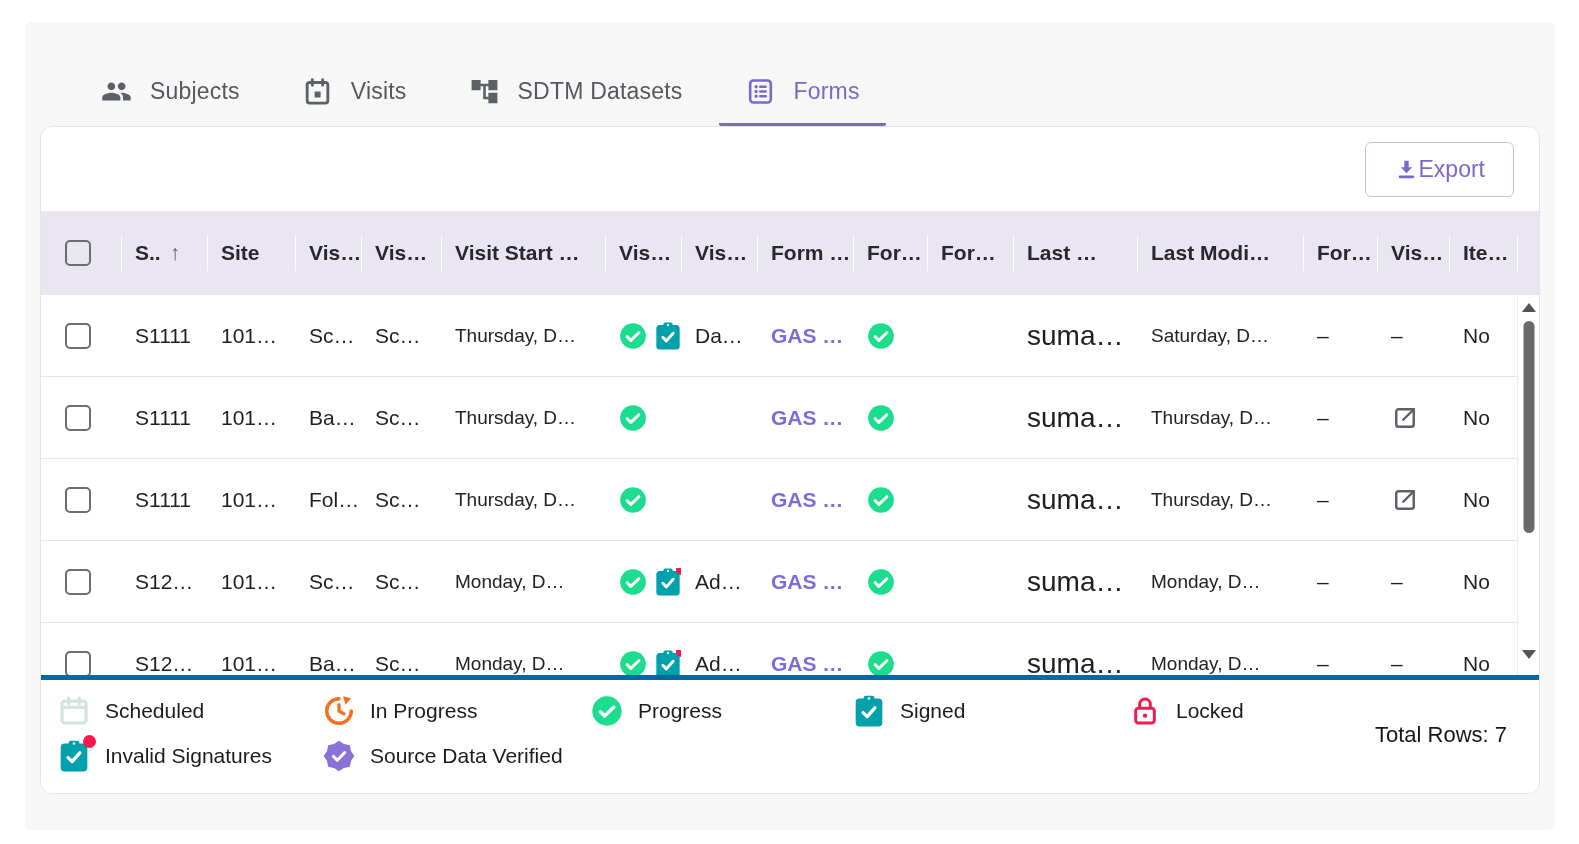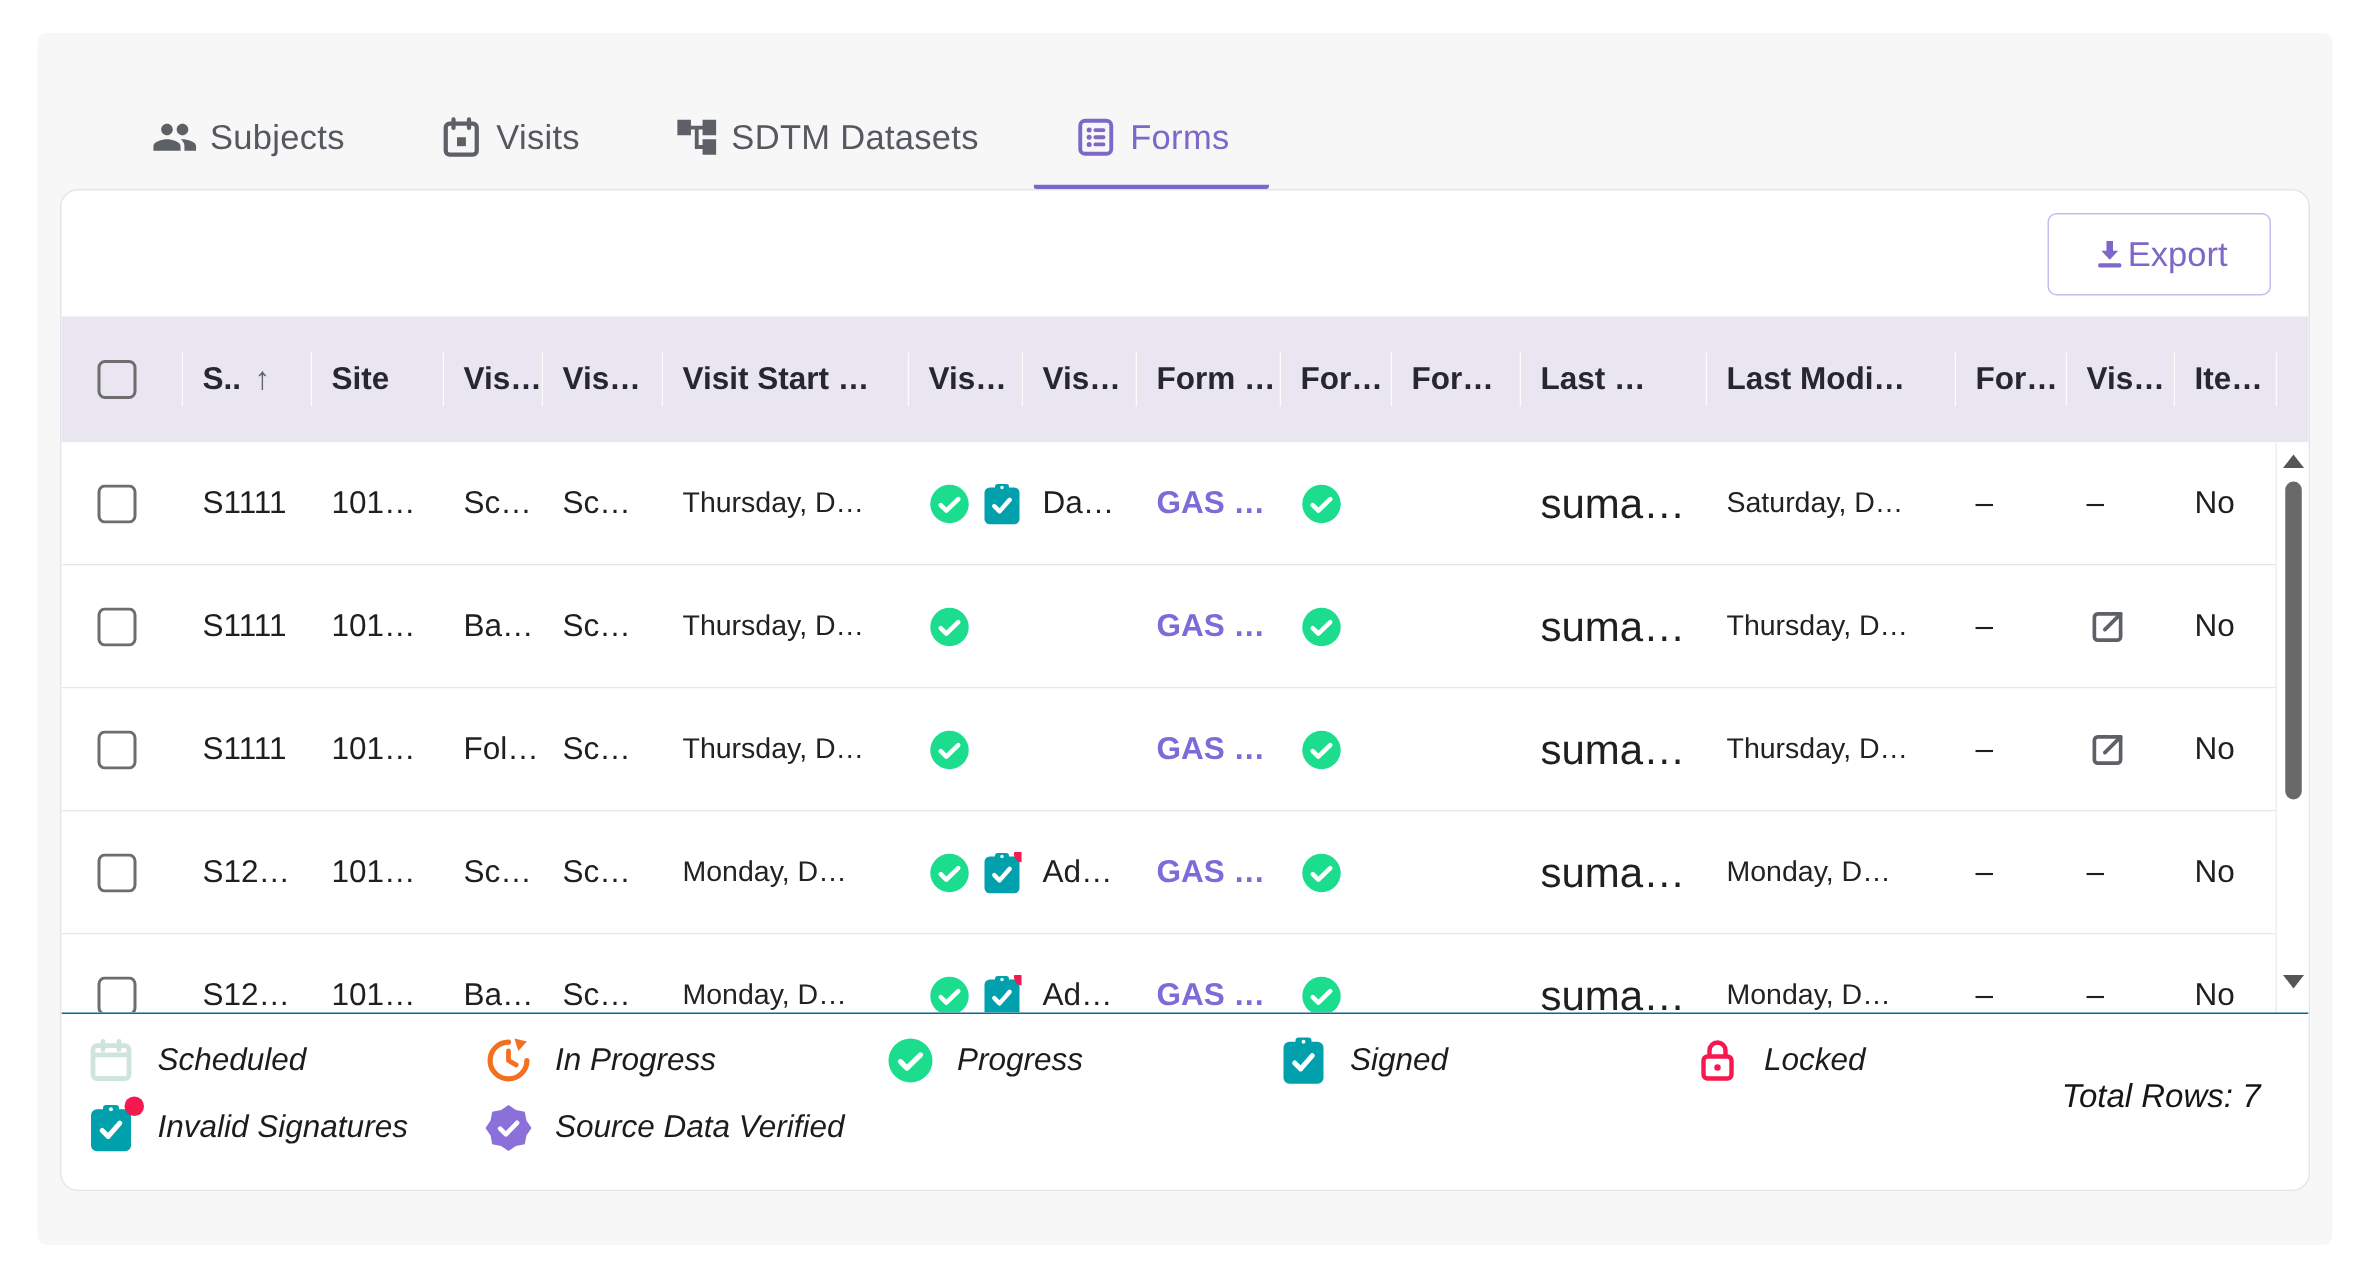--- a/index.html
+++ b/index.html
@@ -2,21 +2,21 @@
 <html><head>
 <meta charset="utf-8">
 <style>
   * { box-sizing: border-box; margin: 0; padding: 0; }
   html,body { width:1579px; height:844px; background:#ffffff; font-family:"Liberation Sans", sans-serif; overflow:hidden; }
 
   .panel { position:absolute; left:25px; top:22px; width:1530px; height:808px; background:#f7f7f8; border-radius:6px; }
 
   
   .tabs { display:flex; align-items:flex-end; padding:26px 0 0 50px; height:104px; }
-  .tab { display:flex; align-items:center; gap:8px; padding:0 26px 16px 26px; margin-right:10px; cursor:pointer;
+  .tab { display:flex; align-items:center; gap:18px; padding:0 26px 16px 26px; margin-right:10px; cursor:pointer;
          border-bottom:3.5px solid transparent; }
   .tab .t-icon { width:31px; height:31px; display:inline-flex; }
   .tab .t-icon svg { width:100%; height:100%; }
   .tab .t-label { font-size:23px; color:#55585e; letter-spacing:.2px; }
   .tab.active { border-bottom-color:#7c68c9; border-radius:2px; }
   .tab.active .t-label { color:#7c68c9; }
 
   
   .card { position:absolute; left:15px; top:104px; width:1500px; height:668px; background:#ffffff;
           border:1px solid #e5e4e8; border-radius:12px; overflow:hidden; }
@@ -53,21 +53,21 @@
   .ext-link { cursor:pointer; }
 
   
   .vscroll { position:absolute; right:0; top:0; bottom:0; width:22px; background:#fff; border-left:1px solid #ededed; }
   .vs-up, .vs-down { position:absolute; left:50%; transform:translateX(-50%); width:0; height:0; cursor:pointer; }
   .vs-up { top:8px; border-left:7px solid transparent; border-right:7px solid transparent; border-bottom:9px solid #555; }
   .vs-down { bottom:16px; border-left:7px solid transparent; border-right:7px solid transparent; border-top:9px solid #555; }
   .vs-thumb { position:absolute; left:50%; transform:translateX(-50%); top:26px; height:212px; width:11px; border-radius:6px; background:#696969; cursor:grab; }
 
   
-  .tfoot { position:relative; height:120px; border-top:1px solid #0369a1; background:#fff; padding:15px 0 0 17px;font-style:italic; }
+  .tfoot { position:relative; height:120px; border-top:5px solid #0369a1; background:#fff; padding:15px 0 0 17px; }
   .legend-row { display:grid; grid-template-columns:265px 268px 262px 276px auto; align-items:center; }
   .legend-row + .legend-row { margin-top:13px; }
   .legend-item { display:flex; align-items:center; gap:15px; }
   .legend-item .l-label { font-size:21px; color:#1c1c1c; }
   .total-rows { position:absolute; right:32px; top:42px; font-size:22px; color:#161616; }
 </style>
 </head>
 <body>
 
 <div class="panel">

